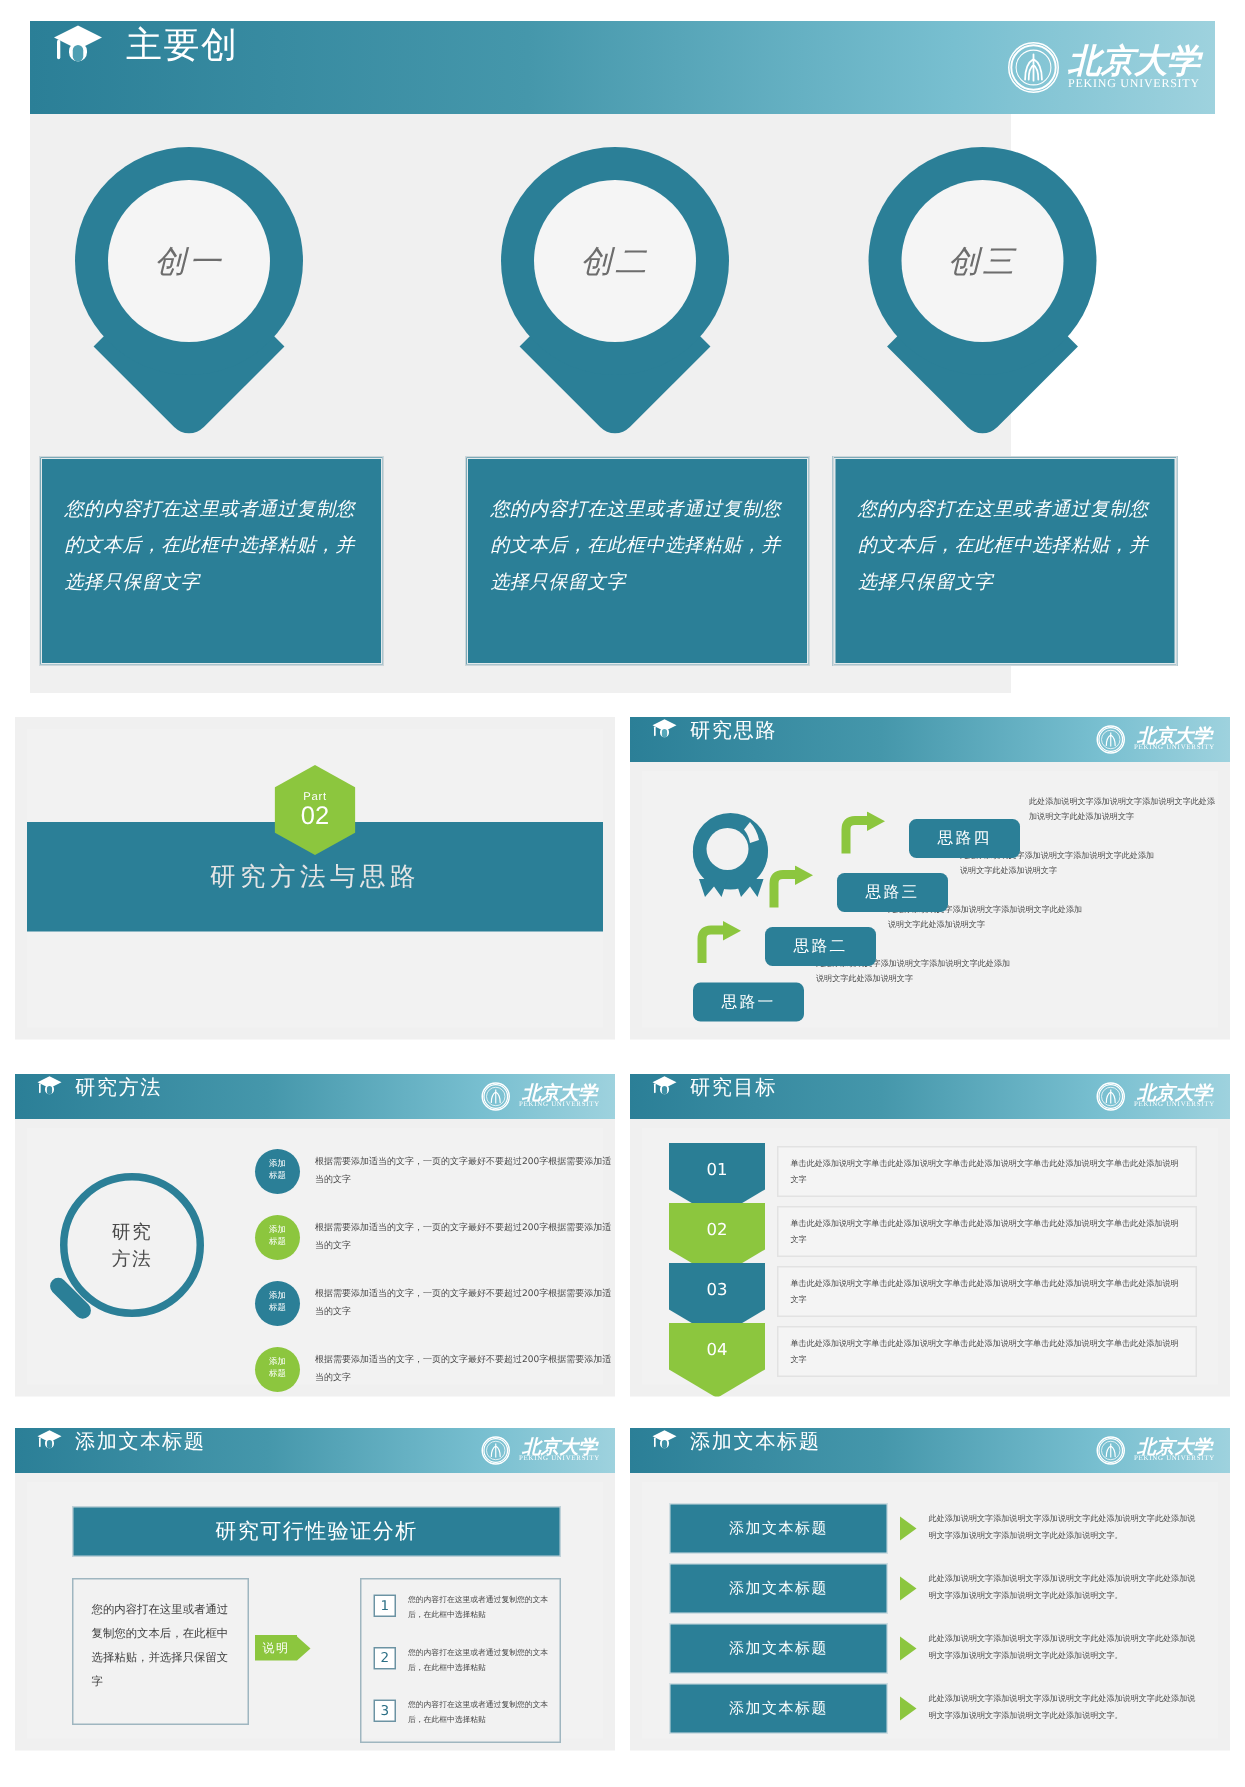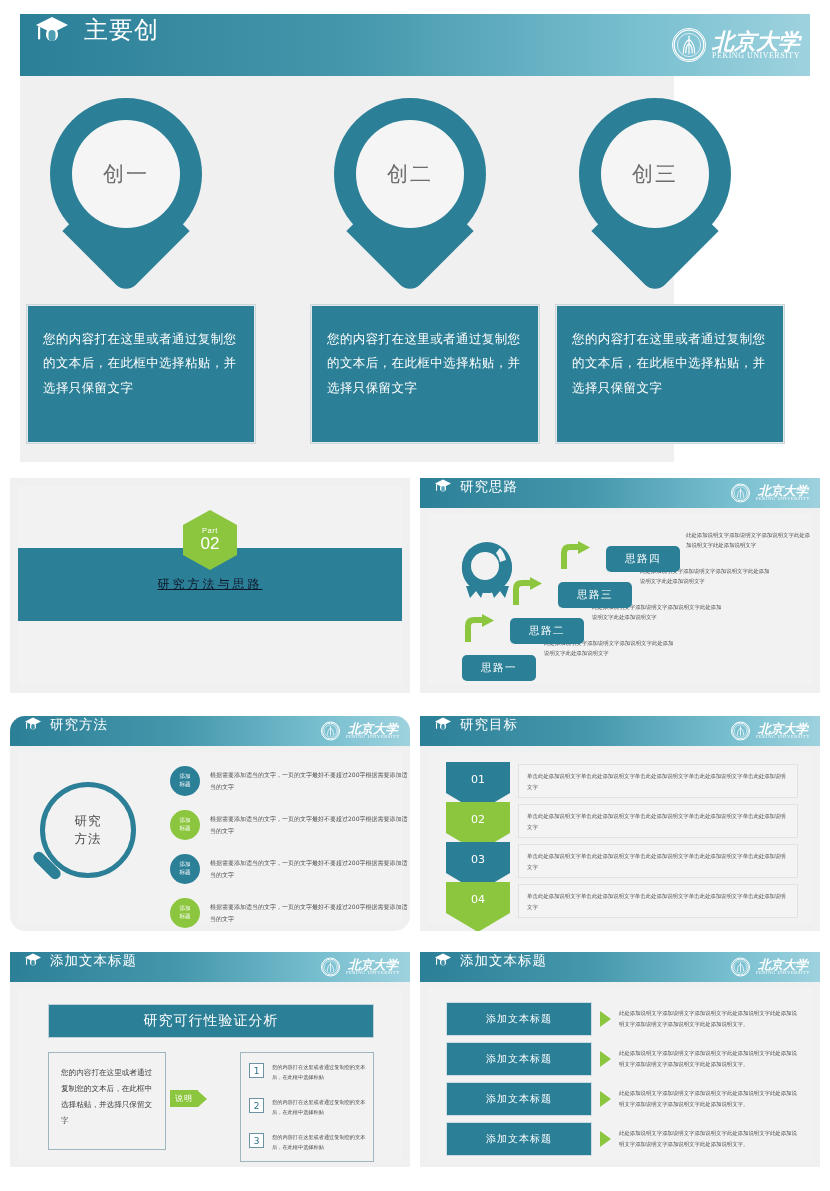--- a/index.html
+++ b/index.html
@@ -31,21 +31,21 @@
   .pku .en { font-family: "Liberation Serif", serif; display:block; letter-spacing: .5px; }
 
   
   #banner { position:absolute; left:20px; top:14px; width:790px; height:62px; }
   #banner .hd-title { font-size: 24px; margin-left: 14px; }
   #banner .pku .cn { font-size: 22px; }
   #banner .pku .en { font-size: 8px; }
   #banner .pku .seal { width: 34px; height: 34px; }
 
   #slide1-body {
-    position:absolute; left:20px; top:76px; width:654px; height:386px; background:#f0f0f0;
+    position:absolute; left:20px; top:76px; width:654px; height:386px; background:#f0f0f0;font-style:italic;
   }
   .pin-col { position:absolute; top: 22px; width: 200px; text-align:center; }
   .pin {
     position: relative; width: 152px; height: 188px; margin: 0 auto;
   }
   .pin .head {
     position:absolute; left:0; top:0; width:152px; height:152px;
     border-radius:50%; background:#2b7f97;
   }
   .pin .tail {
@@ -75,21 +75,21 @@
   .s-sm .pku .en { font-size: 4.6px; }
   .s-body { position:absolute; left:8px; right:8px; top:36px; bottom:8px; background:#f2f2f2; }
 
   
   #slide2 { left: 10px; top: 478px; }
   #slide2 .inner { position:absolute; inset: 8px; background:#f2f2f2; }
   #slide2 .band {
     position:absolute; left:0; right:0; top: 62px; height: 73px; background:#2b7f97;
     display:flex; align-items:center; justify-content:center;
   }
-  #slide2 .band .t { color:#0f172a; font-size: 12px; letter-spacing: 3px; font-family:"DejaVu Sans", sans-serif;text-decoration:underline; }
+  #slide2 .band .t { color:#e5e5e5; font-size: 17px; letter-spacing: 3px; font-family:"DejaVu Sans", sans-serif; }
   .hexwrap { position:absolute; left:50%; top: 24px; transform: translateX(-50%); z-index: 4; }
   .hex { position: relative; width: 54px; height: 60px; }
   .hex .shape {
     width:100%; height:100%; background:#8cc63e;
     clip-path: polygon(50% 0%, 100% 25%, 100% 75%, 50% 100%, 0% 75%, 0% 25%);
     display:flex; flex-direction:column; align-items:center; justify-content:center; color:#fff;
   }
   .hex .p1 { font-size: 7.5px; letter-spacing:.5px; }
   .hex .p2 { font-size: 17px; font-weight:300; line-height:1.1; }
 
@@ -97,21 +97,21 @@
   #slide3 { left: 420px; top: 478px; }
   .medal { position:absolute; left: 28px; top: 26px; }
   .step { position:absolute; background:#2b7f97; color:#fff; border-radius:5px;
           display:flex; align-items:center; justify-content:center;
           font-size: 10.5px; letter-spacing: 1.5px; font-family:"DejaVu Sans", sans-serif;margin-top:11px; }
   .step-txt { position:absolute; font-size: 5.4px; line-height: 1.85; color:#4a4a4a;
               font-family:"DejaVu Sans", sans-serif; }
   .arrow-el { position:absolute; }
 
   
-  #slide4 { left: 10px; top: 716px; border-radius: 15px; }
+  #slide4 { left: 10px; top: 716px; }
   .mag { position:absolute; left: 22px; top: 30px; }
   .mag .ring { width: 96px; height: 96px; border-radius:50%; border: 5px solid #2b7f97;
                display:flex; flex-direction:column; align-items:center; justify-content:center; }
   .mag .ring span { color:#4b4b4b; font-size: 12.5px; line-height:1.45; letter-spacing:1px;
                     font-family:"DejaVu Sans", sans-serif; }
   .mag .handle { position:absolute; left: -10px; top: 78px; width: 34px; height: 11px; background:#2b7f97;
                  border-radius: 6px; transform: rotate(45deg); }
   .m-row { position:absolute; left: 152px; width: 238px; display:flex; align-items:center; }
   .m-dot { width: 30px; height: 30px; border-radius:50%; flex:0 0 auto; color:#fff;
            display:flex; flex-direction:column; align-items:center; justify-content:center;

